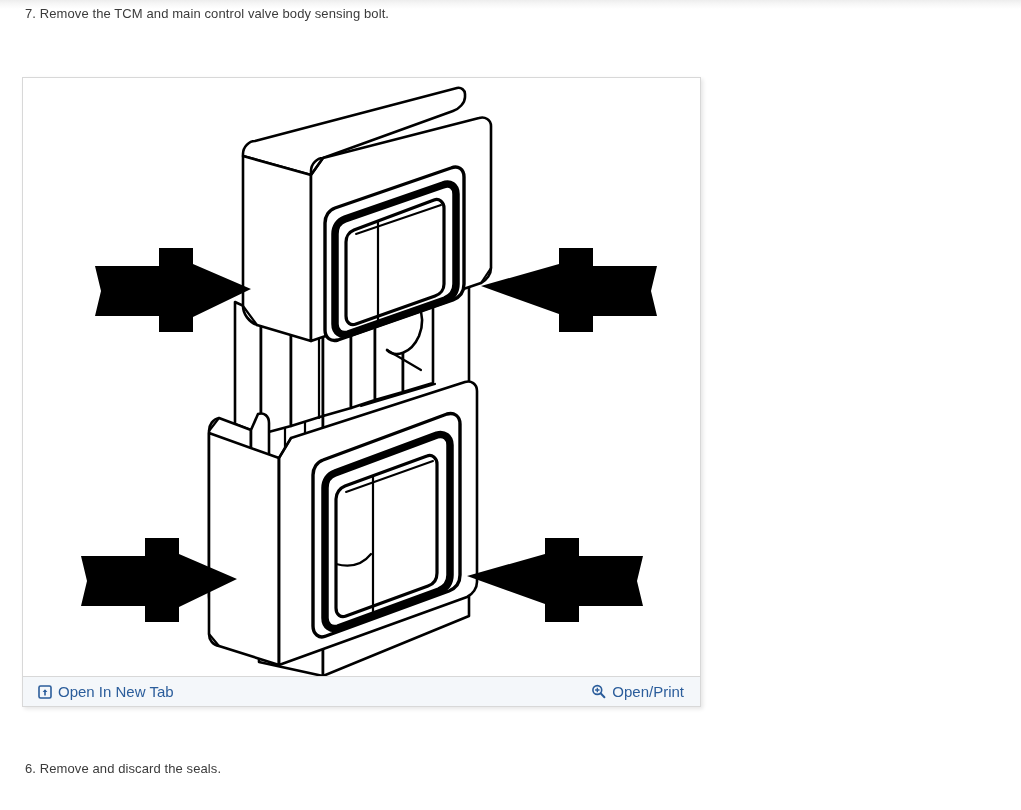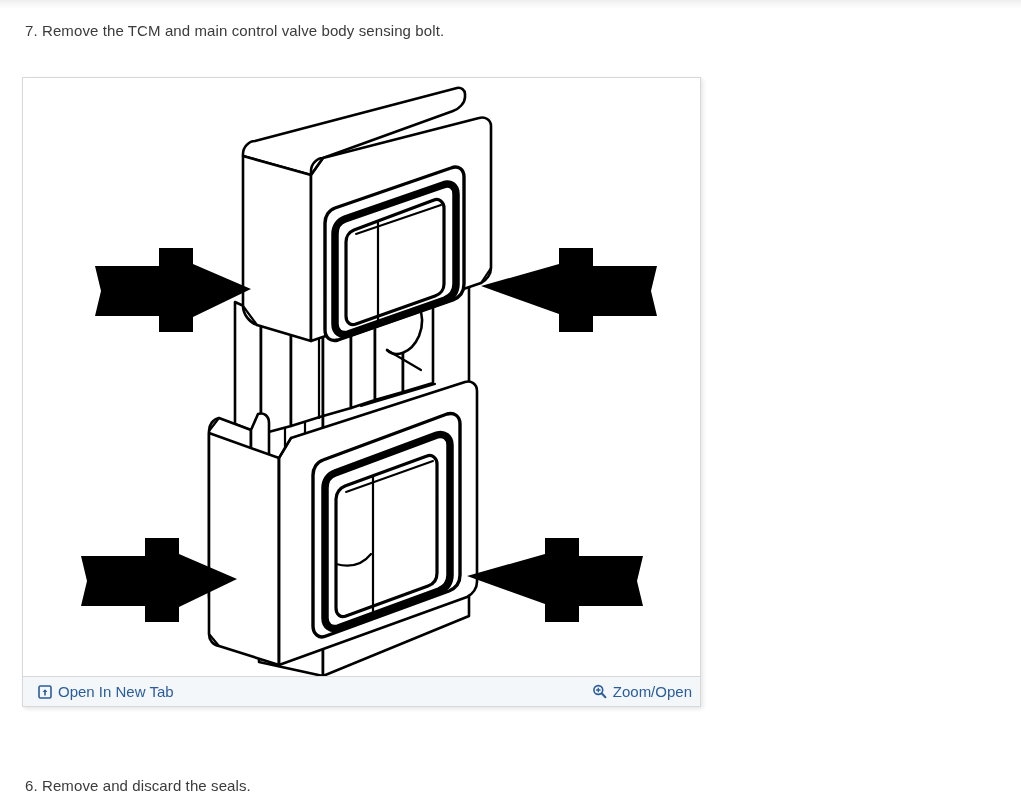--- a/index.html
+++ b/index.html
@@ -16,25 +16,24 @@
   }
   #top-gradient {
     position: absolute;
     top: 0; left: 0;
     width: 1021px;
     height: 9px;
     background: linear-gradient(to bottom, #ededed 0%, #f7f7f7 45%, #ffffff 100%);
   }
   .step-text {
     position: absolute;
-    font-size: 15px;
+    font-size: 13px;
     color: #3b3b3b;
     letter-spacing: 0.1px;
     white-space: nowrap;
-    margin-top: 16px;
   }
   #step-7 { left: 25px; top: 6px; }
   #step-8 { left: 25px; top: 761px; }
 
   #figure-card {
     position: absolute;
     left: 22px;
     top: 77px;
     width: 679px;
     height: 630px;
@@ -57,21 +56,21 @@
     left: 0;
     bottom: 0;
     width: 677px;
     height: 30px;
     background: #f4f7fa;
     border-top: 1px solid #d8d8d8;
     box-sizing: border-box;
     display: flex;
     align-items: center;
     justify-content: space-between;
-    padding: 0 8px 0 14px;
+    padding: 0 16px 0 14px;
   }
   .toolbar-action {
     display: flex;
     align-items: center;
     gap: 6px;
     cursor: pointer;
     user-select: none;
   }
   .toolbar-label {
     color: #2b5d9b;
@@ -240,19 +239,19 @@
     </div>
 
     <div class="toolbar-action">
       <span class="toolbar-icon">
         <svg width="15" height="15" viewBox="0 0 15 15" aria-hidden="true">
           <circle cx="6.3" cy="6" r="4.4" fill="none" stroke="#2b5d9b" stroke-width="1.6"></circle>
           <path d="M 9.6 9.3 L 13.4 13.2" stroke="#2b5d9b" stroke-width="2" stroke-linecap="round"></path>
           <path d="M 6.3 3.8 L 6.3 8.2 M 4.1 6 L 8.5 6" stroke="#2b5d9b" stroke-width="1.3"></path>
         </svg>
       </span>
-      <span class="toolbar-label">Zoom/Open</span>
+      <span class="toolbar-label">Open/Print</span>
     </div>
 
   </div>
 </div>
 
 <div class="step-text" id="step-8">6. Remove and discard the seals.</div>
 
 </body></html>

